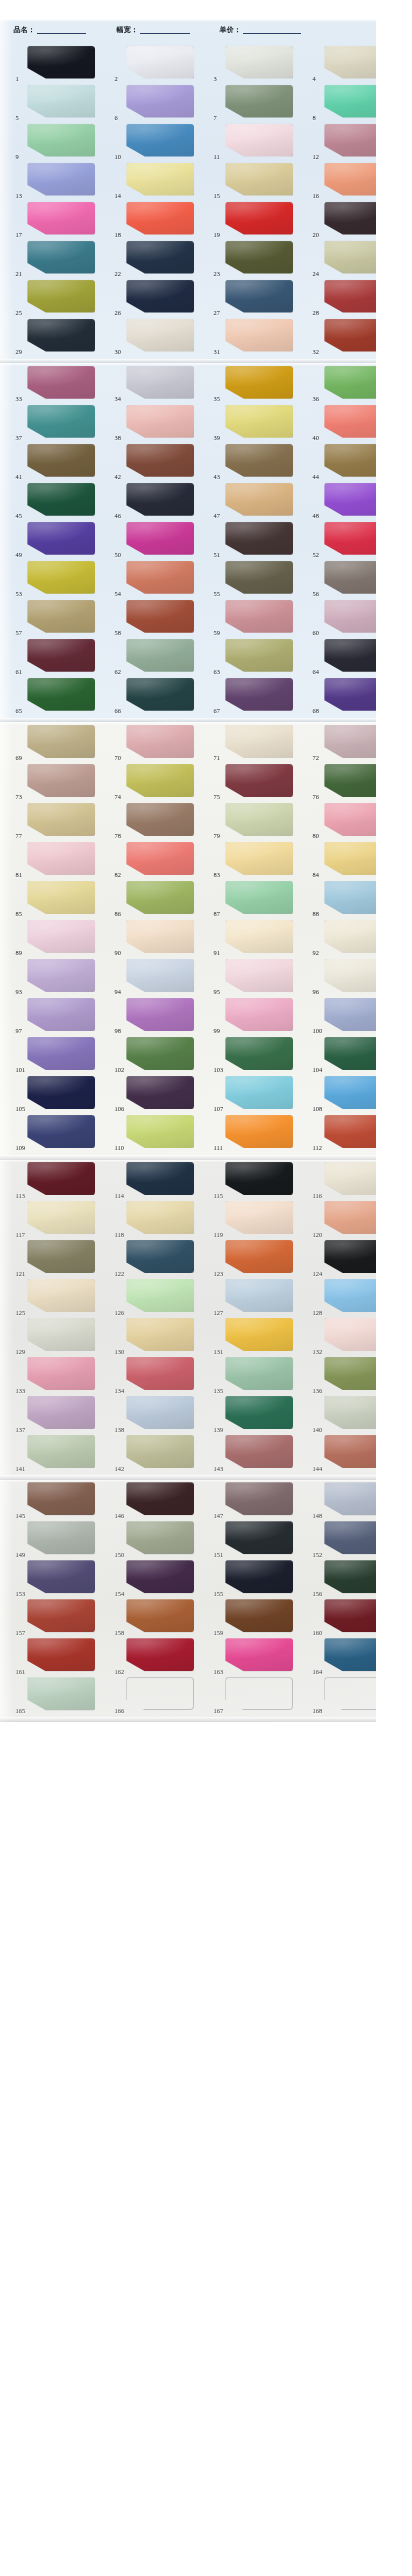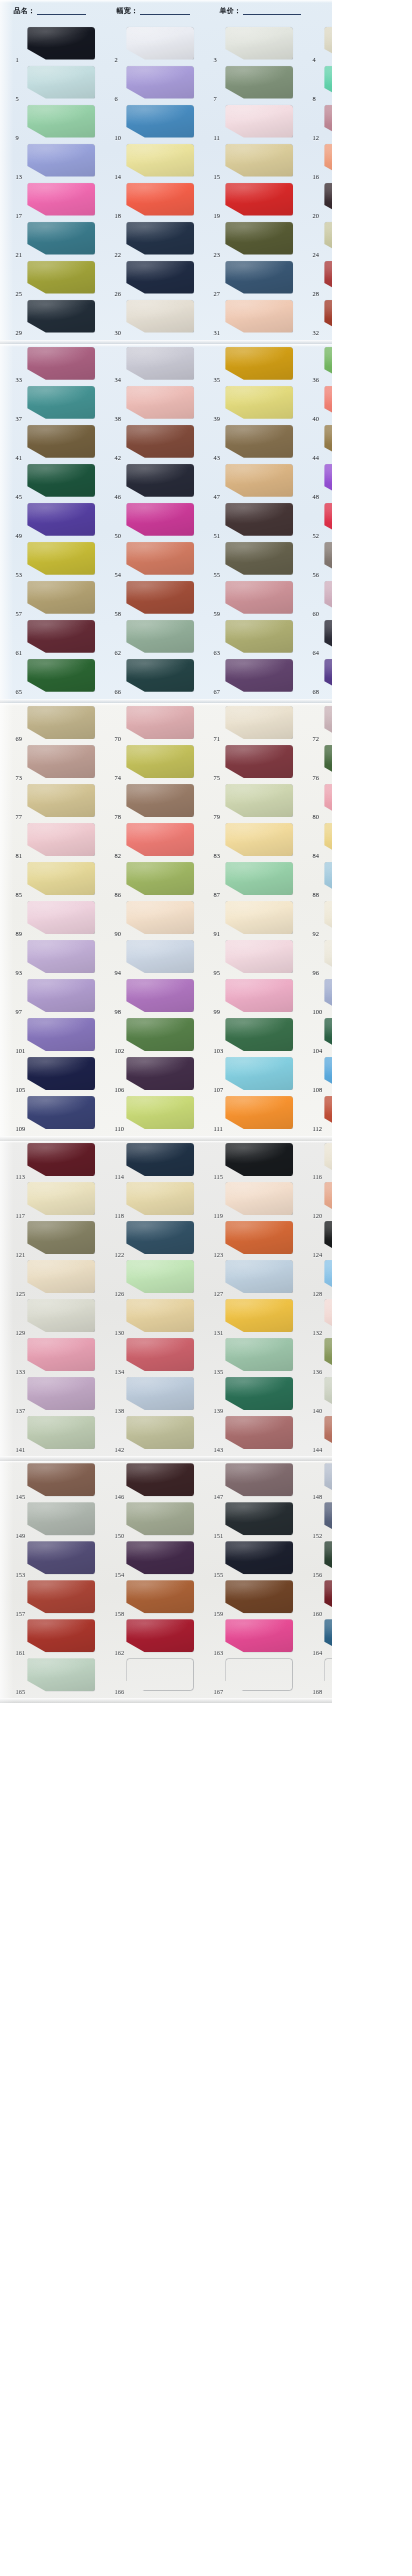--- a/index.html
+++ b/index.html
@@ -5,22 +5,23 @@
 <style>
   html,body{margin:0;padding:0;}
   body{
     width:412px;
     background:#ffffff;
     font-family:"Liberation Serif","DejaVu Serif",serif;
     -webkit-font-smoothing:antialiased;
   }
   #sheet{
     position:relative;
-    width:332px;
+    width:376px;
     overflow:hidden;
+    margin-top:19px;
   }
 
   
   .card{
     position:relative;
     width:412px;
     box-sizing:border-box;
     padding:0 0 7.2px 0;
   }
   .card.tone-blue    { background:linear-gradient(176deg,#e3edf5 0%,#dfe9f3 42%,#e8f0f7 100%); }

